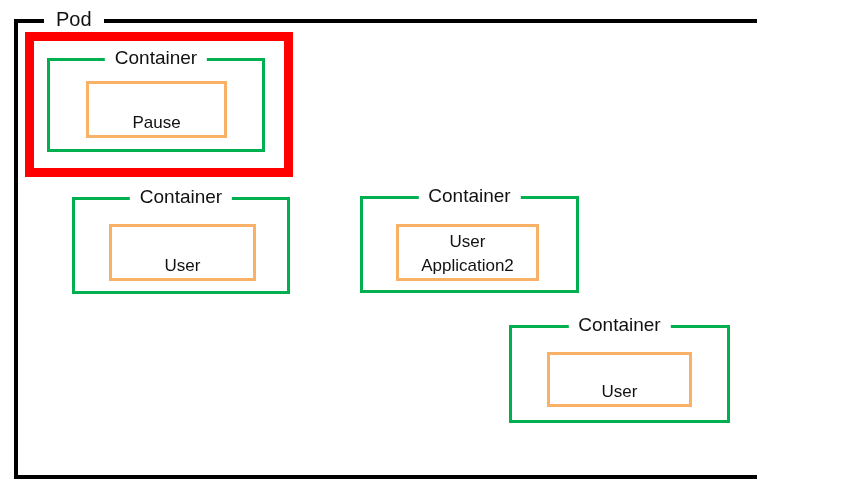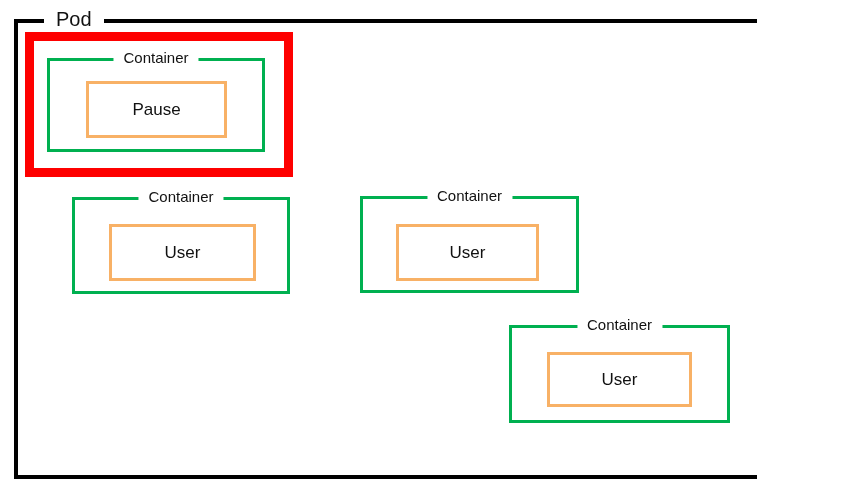--- a/index.html
+++ b/index.html
@@ -51,31 +51,31 @@
   .container-box.c-app1  { left: 72px;  top: 197px; width: 218px; height: 97px; }
   .container-box.c-app2  { left: 360px; top: 196px; width: 219px; height: 97px; }
   .container-box.c-app3  { left: 509px; top: 325px; width: 221px; height: 98px; }
   .container-label {
     position: absolute;
     top: -14px;
     left: 50%;
     transform: translateX(-50%);
     background: var(--background, #ffffff);
     padding: 0 10px;
-    font-size: 15px;
+    font-size: 19px;
     line-height: 22px;
     white-space: nowrap;
     color: var(--text, #111111);
   }
   .app-box {
     border: 3px solid var(--app_border, #f8b166);
     display: flex;
     flex-direction: column;
     align-items: center;
-    justify-content: center;
+    justify-content: flex-end;
     text-align: center;
     font-size: 17px;
     line-height: 24px;
     color: var(--text, #111111);
     z-index: 4;
   }
   .app-box.a-pause { left: 86px;  top: 81px;  width: 141px; height: 57px; }
   .app-box.a-app1  { left: 109px; top: 224px; width: 147px; height: 57px; }
   .app-box.a-app2  { left: 396px; top: 224px; width: 143px; height: 57px; }
   .app-box.a-app3  { left: 547px; top: 352px; width: 145px; height: 55px; }
@@ -103,20 +103,21 @@
   </div>
   <div class="box app-box a-app1">
     <span>User</span>
   </div>
 
   <div class="box container-box c-app2">
     <span class="container-label">Container</span>
   </div>
   <div class="box app-box a-app2">
     <span>User</span>
+    <span>Application2</span>
   </div>
 
   <div class="box container-box c-app3">
     <span class="container-label">Container</span>
   </div>
   <div class="box app-box a-app3">
     <span>User</span>
   </div>
 
 </div>

